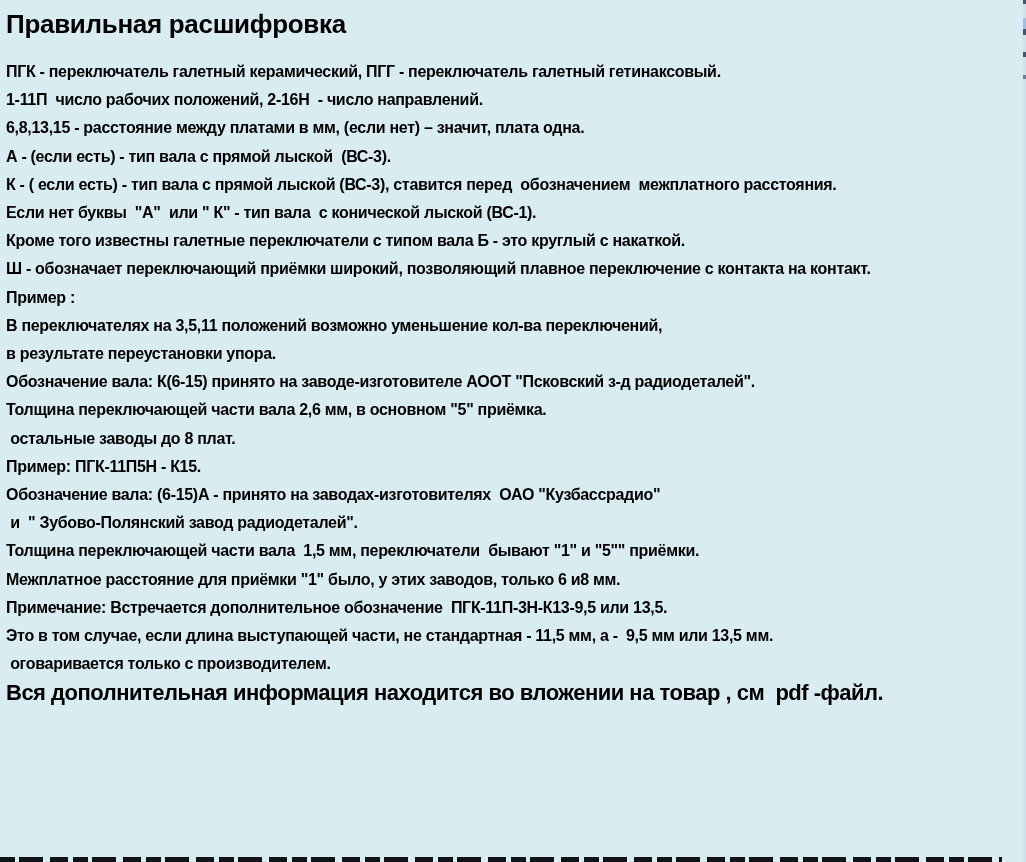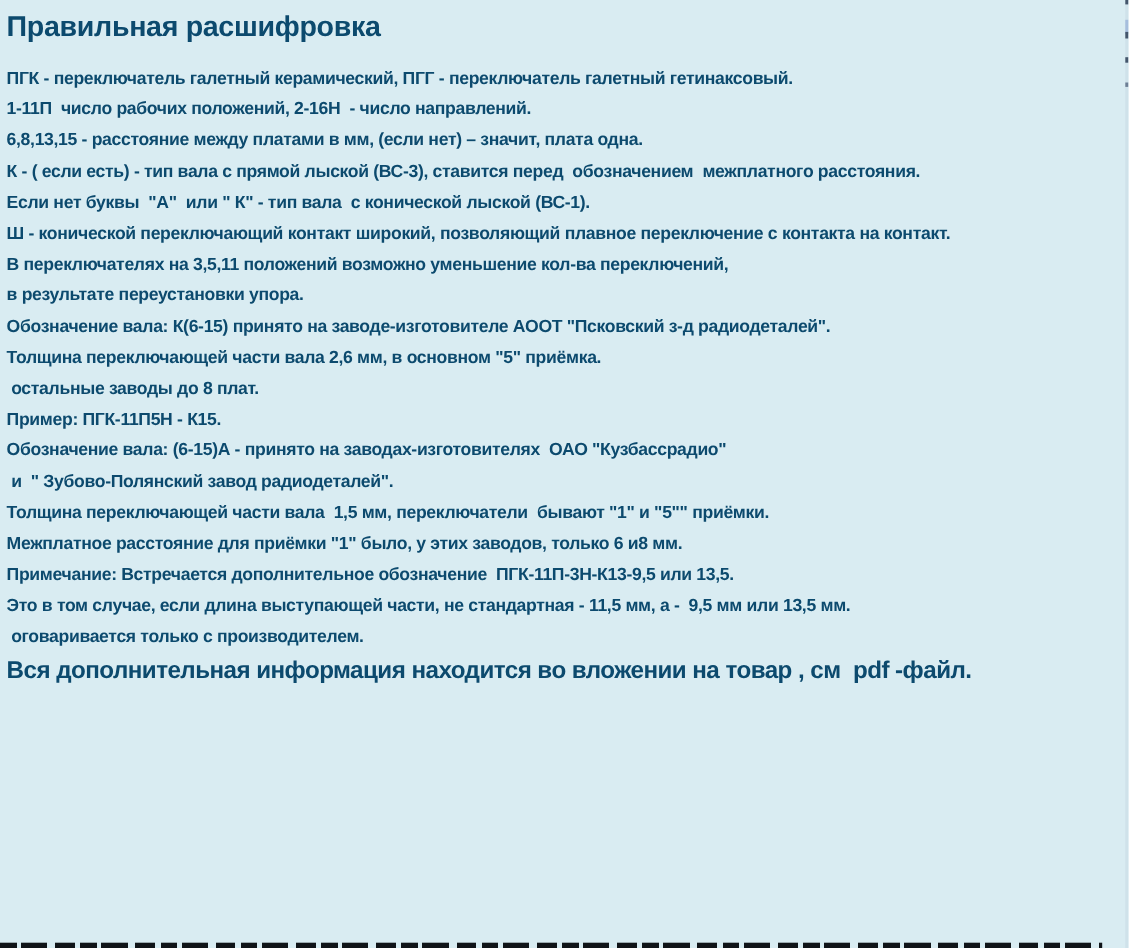--- a/index.html
+++ b/index.html
@@ -3,21 +3,21 @@
 <meta charset="utf-8">
 <style>
   html,body{margin:0;padding:0;}
   .page{
     position:relative;
     width:1026px;height:862px;
     background:#d9ecf2;
     overflow:hidden;
     font-family:"Liberation Sans","DejaVu Sans",sans-serif;
     font-weight:bold;
-    color:#0c4a6e;
+    color:#000000;
   }
   .title-block{
     padding:3px 0 0 6px;
     font-size:26px;
     line-height:43px;
     letter-spacing:-0.3px;
   }
   .title-line{white-space:pre;}
   .body-block{
     margin-top:12px;
@@ -60,23 +60,26 @@
 <div class="page">
 
   <div class="title-block">
     <div class="title-line">Правильная расшифровка</div>
   </div>
 
   <div class="body-block">
     <div class="text-line">ПГК - переключатель галетный керамический, ПГГ - переключатель галетный гетинаксовый.</div>
     <div class="text-line">1-11П  число рабочих положений, 2-16Н  - число направлений.</div>
     <div class="text-line">6,8,13,15 - расстояние между платами в мм, (если нет) – значит, плата одна.</div>
+    <div class="text-line">А - (если есть) - тип вала с прямой лыской  (ВС-3).</div>
     <div class="text-line">К - ( если есть) - тип вала с прямой лыской (ВС-3), ставится перед  обозначением  межплатного расстояния.</div>
     <div class="text-line">Если нет буквы  "А"  или " К" - тип вала  с конической лыской (ВС-1).</div>
-    <div class="text-line">Ш - конической переключающий контакт широкий, позволяющий плавное переключение с контакта на контакт.</div>
+    <div class="text-line">Кроме того известны галетные переключатели с типом вала Б - это круглый с накаткой.</div>
+    <div class="text-line">Ш - обозначает переключающий приёмки широкий, позволяющий плавное переключение с контакта на контакт.</div>
+    <div class="text-line">Пример :</div>
     <div class="text-line">В переключателях на 3,5,11 положений возможно уменьшение кол-ва переключений,</div>
     <div class="text-line">в результате переустановки упора.</div>
     <div class="text-line">Обозначение вала: К(6-15) принято на заводе-изготовителе АООТ "Псковский з-д радиодеталей".</div>
     <div class="text-line">Толщина переключающей части вала 2,6 мм, в основном "5" приёмка.</div>
     <div class="text-line"> остальные заводы до 8 плат.</div>
     <div class="text-line">Пример: ПГК-11П5Н - К15.</div>
     <div class="text-line">Обозначение вала: (6-15)А - принято на заводах-изготовителях  ОАО "Кузбассрадио"</div>
     <div class="text-line"> и  " Зубово-Полянский завод радиодеталей".</div>
     <div class="text-line">Толщина переключающей части вала  1,5 мм, переключатели  бывают "1" и "5"" приёмки.</div>
     <div class="text-line">Межплатное расстояние для приёмки "1" было, у этих заводов, только 6 и8 мм.</div>

